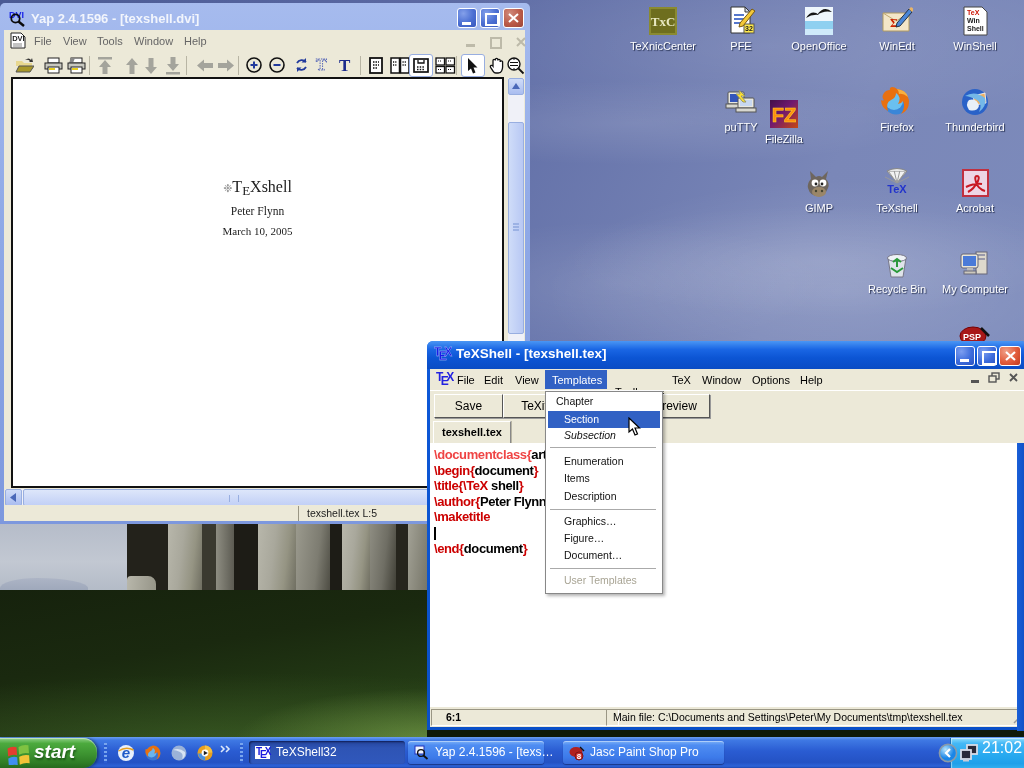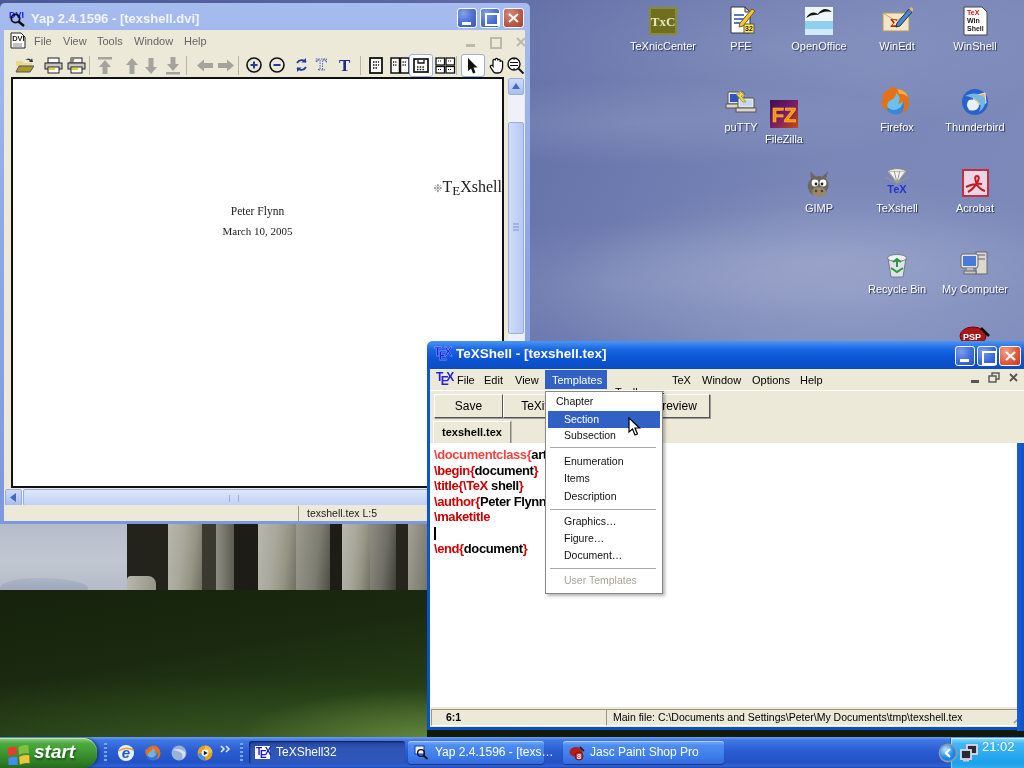--- a/index.html
+++ b/index.html
@@ -390,21 +390,21 @@
    <svg class="abs" style="left:502px;top:3px;" width="19" height="19">
           <circle cx="8" cy="8" r="6" fill="#fff" stroke="#111" stroke-width="1.4"></circle>
           <path d="M4 6.5 h8 M4 9.5 h8 M8 2 v2 M8 12 v2" stroke="#111"></path>
           <path d="M12.5 12.5 l5 5" stroke="#111" stroke-width="1.8"></path>
         </svg>
   </div>
 
   <div class="abs" style="left:0;top:47px;width:521px;height:444px;background:#ece9d8;">
     <div class="abs" style="left:7px;top:0px;width:489px;height:407px;background:#fff;border:2px solid #111;">
       <div class="abs" style="left:0;top:0;width:489px;font-family:'Liberation Serif',serif;color:#222;">
-        <div class="abs" style="left:0;top:99px;width:100%;text-align:right;font-size:16px;"><span style="color:#999;font-size:11px;">❉</span>T<span style="font-size:13px;vertical-align:-3px;">E</span>Xshell</div>
+        <div class="abs" style="left:0;top:99px;width:100%;text-align:center;font-size:16px;"><span style="color:#999;font-size:11px;">❉</span>T<span style="font-size:13px;vertical-align:-3px;">E</span>Xshell</div>
         <div class="abs" style="left:0;top:126px;width:100%;text-align:center;font-size:11.5px;">Peter Flynn</div>
         <div class="abs" style="left:0;top:146px;width:100%;text-align:center;font-size:11px;">March 10, 2005</div>
       </div>
     </div>
 
     <div class="abs" style="left:504px;top:1px;width:16px;height:410px;background:#f0f1f8;">
       <div class="abs" style="left:0;top:0;width:16px;height:17px;background:linear-gradient(180deg,#cfdcf8,#aabdf0);border:1px solid #98aee0;border-radius:2px;box-sizing:border-box;"><svg width="14" height="15">
               <path d="M7 4 l4 6 h-8z" fill="#4a68b8"></path>
             </svg></div>
       <div class="abs" style="left:0;top:44px;width:16px;height:212px;background:linear-gradient(90deg,#cfdcf8,#b8c8f4);border:1px solid #98aee0;border-radius:2px;box-sizing:border-box;">
@@ -510,21 +510,21 @@
           <path d="M10 2 L2 10 M10 6 L6 10 M10 10 l-1 0" stroke="#999" stroke-width="1.5"></path>
         </svg>
   </div>
  </div>
 
  <div class="abs" style="left:118px;top:50px;width:116px;height:201px;background:#fff;border:1px solid #888;box-shadow:2px 2px 3px rgba(0,0,0,.3);font-size:10.5px;color:#111;">
   <div class="abs" style="left:10px;top:3px;">Chapter</div>
   <div class="abs" style="left:2px;top:19px;width:112px;height:17px;background:#3161c4;color:#fff;">
         <span class="abs" style="left:16px;top:2px;">Section</span>
       </div>
-  <div class="abs" style="left:18px;top:37px;">Subsection</div>
+  <div class="abs" style="left:18px;top:37px;font-style:italic;">Subsection</div>
   <div class="abs" style="left:4px;top:55px;width:106px;border-top:1px solid #aaa;"></div>
   <div class="abs" style="left:18px;top:63px;">Enumeration</div>
   <div class="abs" style="left:18px;top:80px;">Items</div>
   <div class="abs" style="left:18px;top:98px;">Description</div>
   <div class="abs" style="left:4px;top:117px;width:106px;border-top:1px solid #aaa;"></div>
   <div class="abs" style="left:18px;top:123px;">Graphics…</div>
   <div class="abs" style="left:18px;top:140px;">Figure…</div>
   <div class="abs" style="left:18px;top:157px;">Document…</div>
   <div class="abs" style="left:4px;top:176px;width:106px;border-top:1px solid #aaa;"></div>
   <div class="abs" style="left:18px;top:182px;color:#a8a494;">User Templates</div>
@@ -612,14 +612,14 @@
           <stop offset="1" stop-color="#1a86e8"></stop>
         </radialGradient>
       </defs>
       <path d="M12 6 l-4 4 l4 4" stroke="#fff" stroke-width="2.2" fill="none"></path>
     </svg>
  <svg class="abs" style="left:960px;top:7px;" width="19" height="18">
       <rect x="7" y="1" width="10" height="9" fill="#2a2a3a" stroke="#d8dce8" stroke-width="1.8"></rect>
       <rect x="1" y="6" width="10" height="9" fill="#2a2a3a" stroke="#d8dce8" stroke-width="1.8"></rect>
       <rect x="3" y="15.5" width="6" height="2" fill="#c8ccd8"></rect>
     </svg>
- <span class="abs" style="left:982px;top:2px;color:#fff;font-size:13px;">21:02</span>
+ <span class="abs" style="left:982px;top:2px;color:#fff;font-size:16px;">21:02</span>
 </div>
 
 </body></html>

